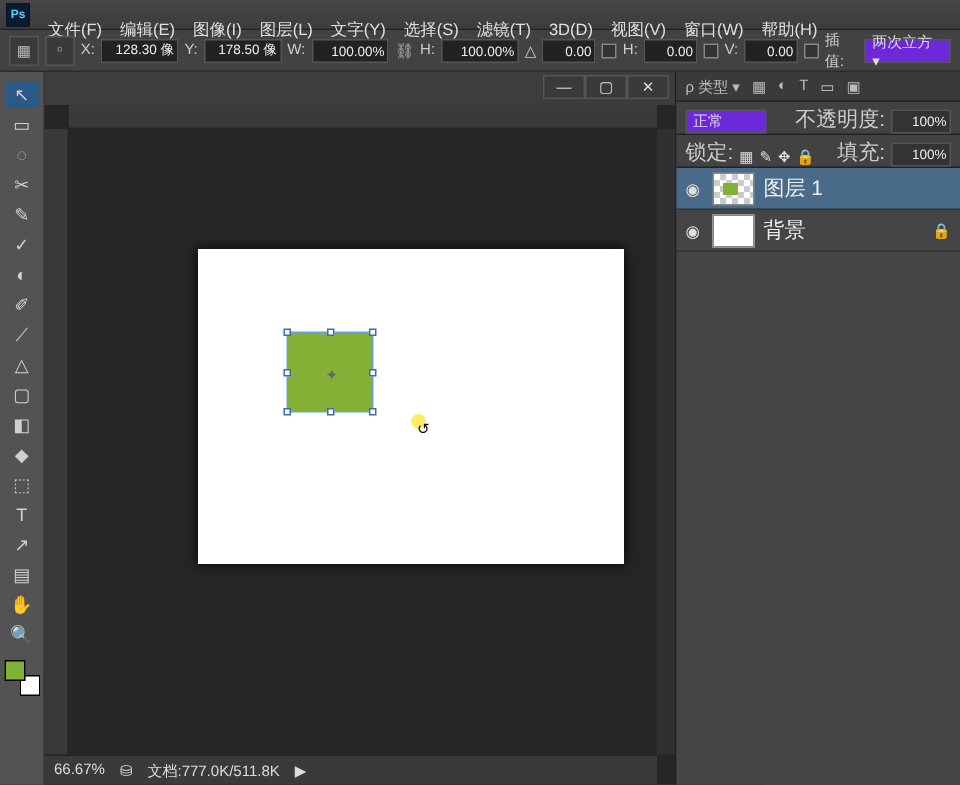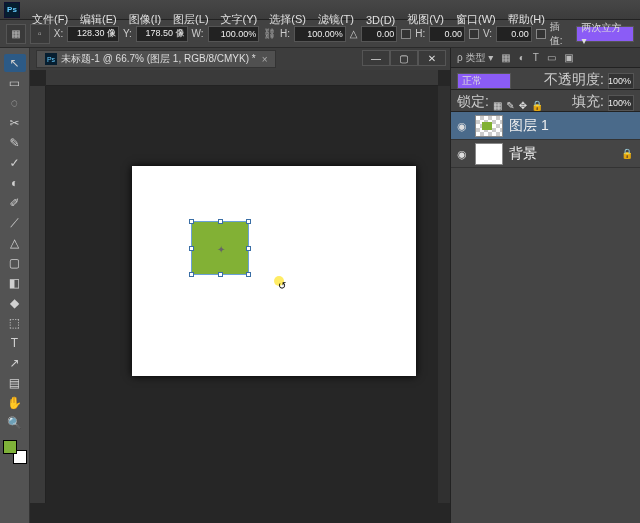--- a/index.html
+++ b/index.html
@@ -42,23 +42,23 @@
   .cursor .dot{width:10px;height:10px;border-radius:50%;background:#ffe94a;opacity:0.85;margin-left:-2px;margin-top:-2px;}
   .cursor .arc{position:absolute;left:2px;top:2px;font-size:10px;color:#000;}
   .statusbar{position:absolute;left:0;right:12px;bottom:0;height:20px;background:#3a3a3a;display:flex;align-items:center;padding:0 6px;gap:10px;border-top:1px solid #222;}
   .scroll-v{position:absolute;right:0;top:16px;bottom:20px;width:12px;background:#303030;}
   
   .panels{width:190px;background:#3c3c3c;border-left:1px solid #222;display:flex;flex-direction:column;}
   .panel-tab{height:20px;background:#343434;border-bottom:1px solid #222;display:flex;align-items:center;padding:0 6px;gap:8px;}
   .panel-tab .t{color:#ddd;font-size:11px;}
   .panel-tab .menu{margin-left:auto;color:#aaa;font-size:12px;}
   .blendrow,.lockrow{height:22px;border-bottom:1px solid #222;background:#424242;display:flex;align-items:flex-end;padding:0 6px;gap:4px;}
-  .sel-drop{background:#8b5cf6;border:1px solid #555;color:#ddd;padding:0 4px;height:16px;font-size:10px;display:flex;align-items:center;}
+  .sel-drop{background:#6d28d9;border:1px solid #555;color:#ddd;padding:0 4px;height:16px;font-size:10px;display:flex;align-items:center;}
   .small-lbl{color:#ccc;font-size:14px;}
-  .pct{background:#333;border:1px solid #555;color:#eee;width:26px;height:16px;font-size:9px;display:flex;align-items:center;justify-content:flex-end;padding-right:2px;}
+  .pct{background:#333;border:1px solid #555;color:#eee;width:40px;height:16px;font-size:9px;display:flex;align-items:center;justify-content:flex-end;padding-right:2px;}
   .layerlist{flex:1;background:#454545;}
   .layer{height:28px;display:flex;align-items:center;gap:6px;padding:0 6px;border-bottom:1px solid #333;}
   .layer.sel{background:#4a6a8a;}
   .eye{width:12px;height:12px;color:#ddd;font-size:11px;}
   .thumb{width:28px;height:22px;border:1px solid #888;background:#fff;position:relative;}
   .thumb.checker{background:
     linear-gradient(45deg,#ccc 25%,transparent 25%,transparent 75%,#ccc 75%),
     linear-gradient(45deg,#ccc 25%,#fff 25%,#fff 75%,#ccc 75%);
     background-size:8px 8px;background-position:0 0,4px 4px;}
   .thumb .mini{position:absolute;left:6px;top:6px;width:10px;height:8px;background:#82b135;}
@@ -132,25 +132,20 @@
     <div class="tool">✋</div>
     <div class="tool">🔍</div>
     <div class="swatches">
       <div class="sw-back"></div>
       <div class="sw-front"></div>
     </div>
   </div>
 
   <div class="docarea">
     <div class="doctabbar">
-      <div class="doctab">
-        <span class="ps">Ps</span>
-        <span>未标题-1 @ 66.7% (图层 1, RGB/8/CMYK) *</span>
-        <span class="x">×</span>
-      </div>
       <div class="winctrls">
         <div class="winbtn">—</div>
         <div class="winbtn">▢</div>
         <div class="winbtn">✕</div>
       </div>
     </div>
 
     <div class="canvaswrap">
       <div class="ruler-h"></div>
       <div class="ruler-v"></div>
@@ -168,20 +163,26 @@
             <div class="handle" style="left:26px;bottom:-3px"></div>
             <div class="handle" style="right:-3px;bottom:-3px"></div>
             <span class="cross" style="left:25px;top:22px">✦</span>
           </div>
           <div class="cursor">
             <div class="dot"></div>
               <span class="arc">↺</span>
           </div>
         </div>
       </div>
+      <div class="statusbar">
+        <span>66.67%</span>
+        <span>⛁</span>
+        <span>文档:777.0K/511.8K</span>
+        <span>▶</span>
+      </div>
     </div>
   </div>
 
   <div class="panels">
     <div class="iconrow">
       <span>ρ 类型 ▾</span>
       <span>▦</span>
       <span>◐</span>
       <span>T</span>
       <span>▭</span>

